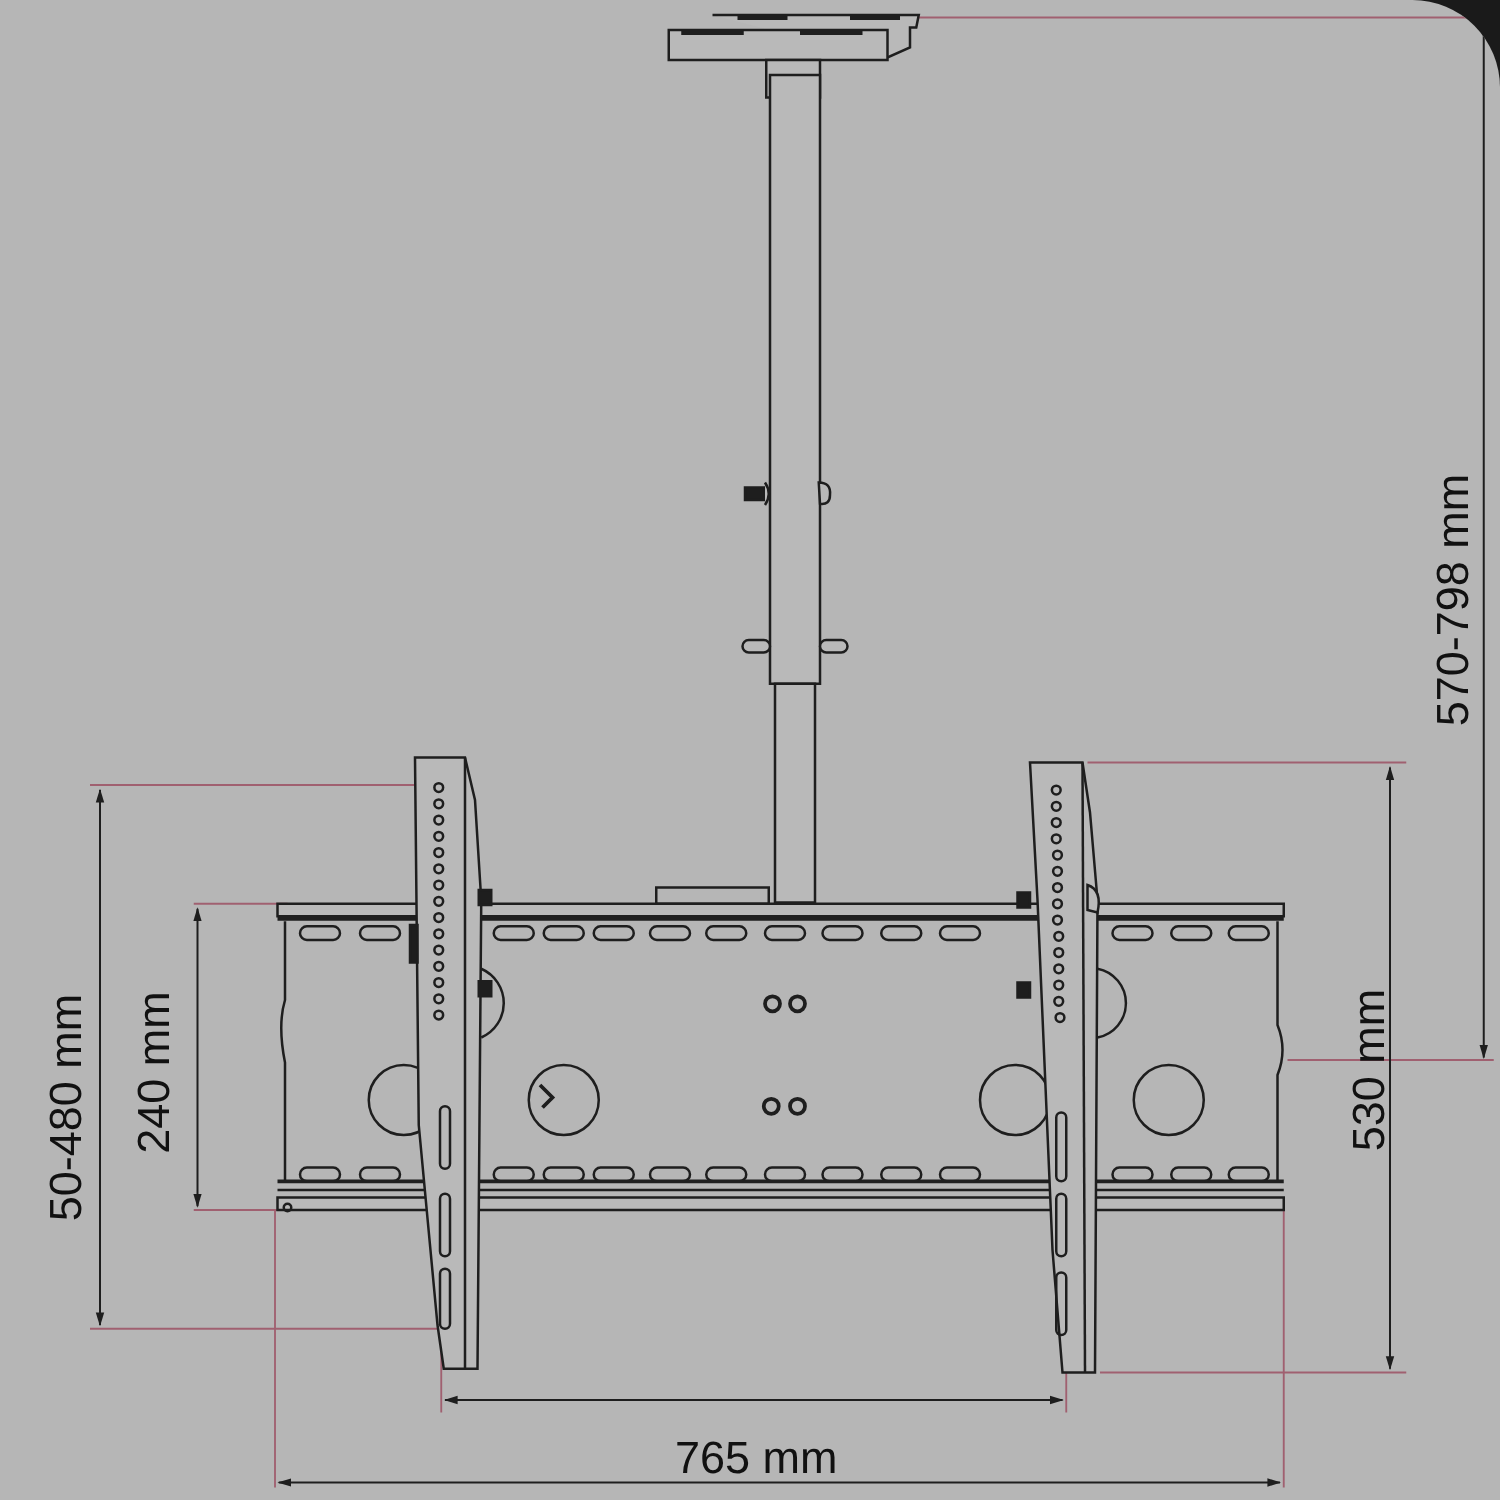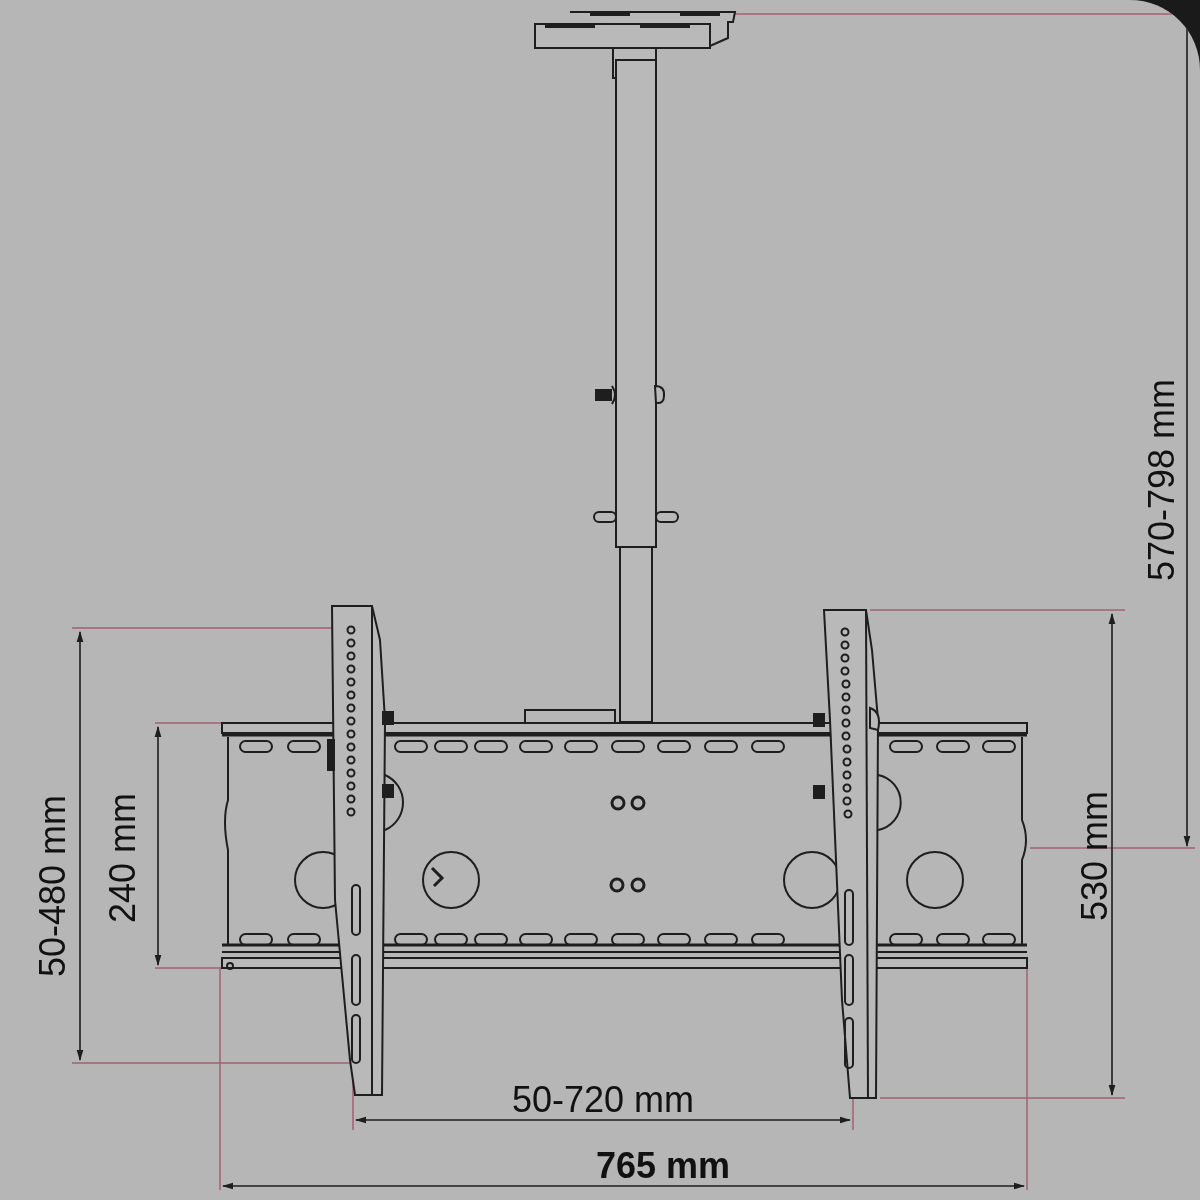--- a/index.html
+++ b/index.html
@@ -201,15 +201,14 @@
       <rect x="814" y="714" width="10" height="12" fill="#1e1e1e"></rect>
       <rect x="814" y="786" width="10" height="12" fill="#1e1e1e"></rect>
       <path d="M870 708 Q882 712 878 730 L870 728 Z"></path>
     </g>
   </svg>
 
   <div class="dim-label vert" style="left:1042px; top:462px; width:240px; text-align:center;">570-798 mm</div>
   <div class="dim-label vert" style="left:-47px; top:868px; width:200px; text-align:center;">50-480 mm</div>
   <div class="dim-label vert" style="left:53px; top:840px; width:140px; text-align:center;">240 mm</div>
   <div class="dim-label vert" style="left:1025px; top:838px; width:140px; text-align:center;">530 mm</div>
-  <div class="dim-label" style="left:512px; top:1082px;">50-720 mm</div>
-  <div class="dim-label" style="left:596px; top:1148px;font-weight:bold;">765 mm</div>
+  <div class="dim-label" style="left:540px; top:1148px;">765 mm</div>
 </div>
 
 </body></html>

